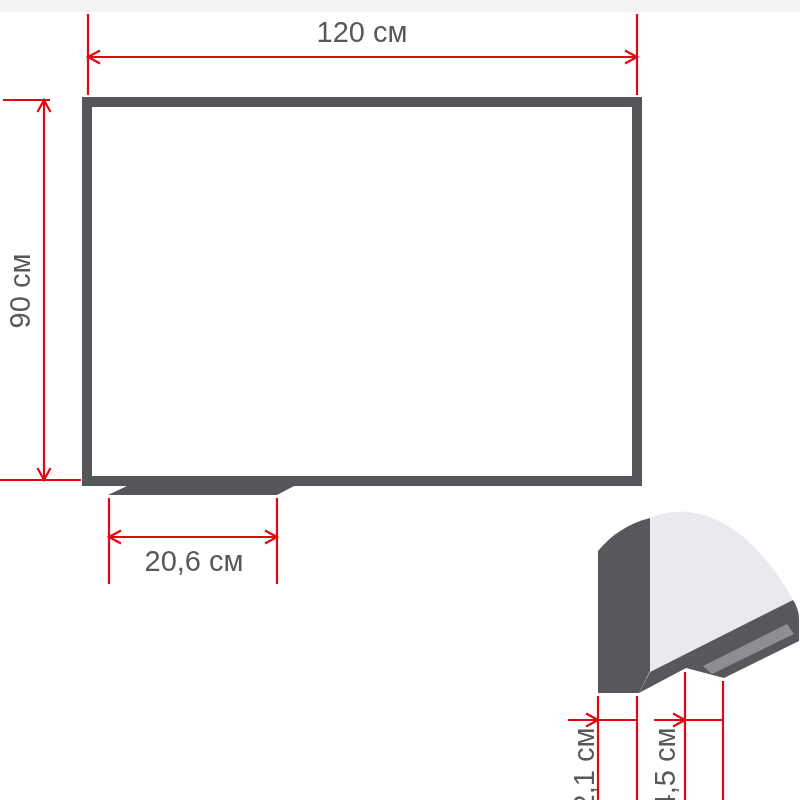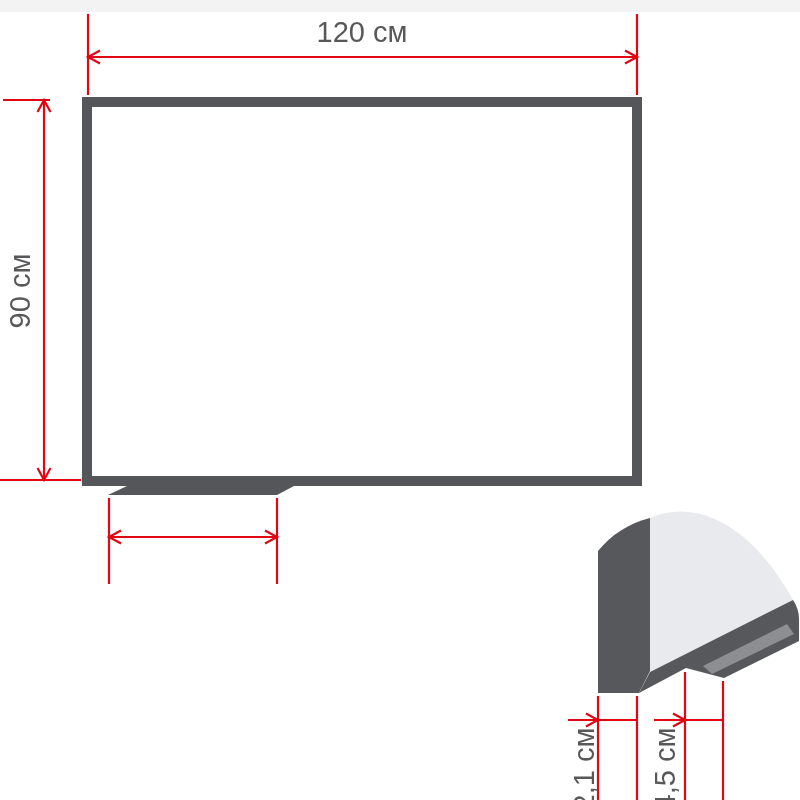--- a/index.html
+++ b/index.html
@@ -96,18 +96,19 @@
       <path class="red-line" d="M723,669 V798"></path>
       <path class="red-line" d="M654,708 H723"></path>
       <path class="red-arrow" d="M673,701.5 L685,708 L673,714.5"></path>
     </g>
   </svg>
 
   <div class="dim-label" style="left:362px;top:20px;">120 см</div>
 
   <div class="dim-label rotated" style="left:20px;top:279px;">90 см</div>
 
+  <div class="dim-label" style="left:194px;top:549px;">20,6 см</div>
 
   <div class="dim-label rotated" style="left:584px;top:757px;">2,1 см</div>
 
   <div class="dim-label rotated" style="left:665px;top:757px;">4,5 см</div>
 
 </div>
 
 </body></html>

